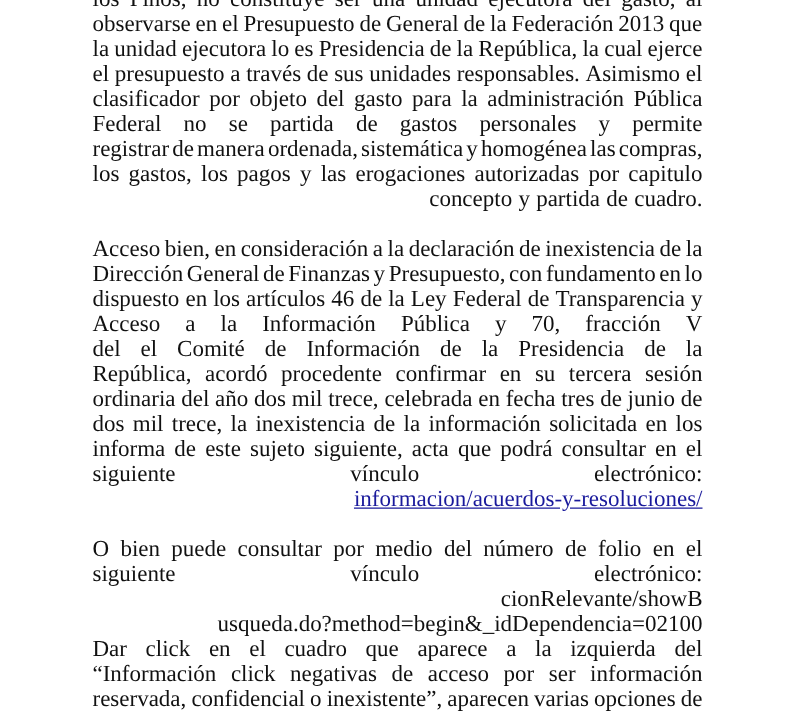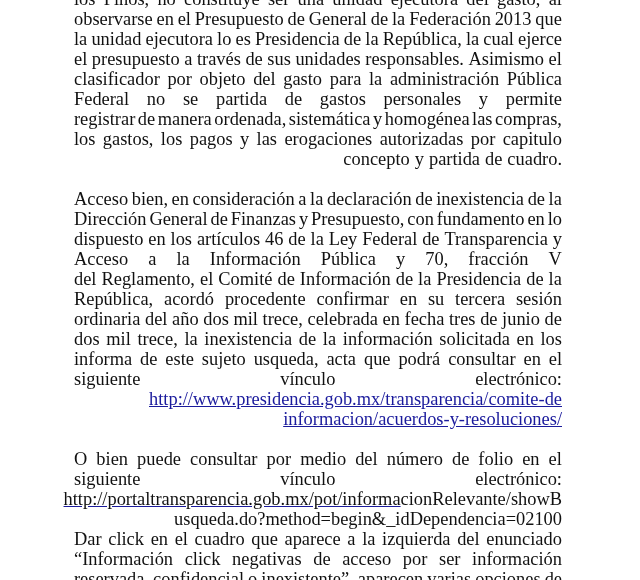--- a/index.html
+++ b/index.html
@@ -179,21 +179,20 @@
         <span class="w">la</span>
         <span class="w">Información</span>
         <span class="w">Pública</span>
         <span class="w">y</span>
         <span class="w">70,</span>
         <span class="w">fracción</span>
         <span class="w">V</span>
       </div>
       <div class="line">
         <span class="w">del</span>
-        <span class="w">Reglamento,</span>
         <span class="w">el</span>
         <span class="w">Comité</span>
         <span class="w">de</span>
         <span class="w">Información</span>
         <span class="w">de</span>
         <span class="w">la</span>
         <span class="w">Presidencia</span>
         <span class="w">de</span>
         <span class="w">la</span>
       </div>
@@ -233,37 +232,34 @@
         <span class="w">información</span>
         <span class="w">solicitada</span>
         <span class="w">en</span>
         <span class="w">los</span>
       </div>
       <div class="line">
         <span class="w">informa</span>
         <span class="w">de</span>
         <span class="w">este</span>
         <span class="w">sujeto</span>
-        <span class="w">usqueda,</span>
+        <span class="w">siguiente,</span>
         <span class="w">acta</span>
         <span class="w">que</span>
         <span class="w">podrá</span>
         <span class="w">consultar</span>
         <span class="w">en</span>
         <span class="w">el</span>
       </div>
       <div class="line">
         <span class="w">siguiente</span>
         <span class="w">vínculo</span>
         <span class="w">electrónico:</span>
       </div>
     </div>
-  <div class="line last">
-    <a class="link-blue">http://www.presidencia.gob.mx/transparencia/comite-de</a>
-  </div>
   <div class="line last">
     <a class="link-blue">informacion/acuerdos-y-resoluciones/</a>
   </div>
   <div class="blank"></div>
   <div id="p3a">
       <div class="line">
         <span class="w">O</span>
         <span class="w">bien</span>
         <span class="w">puede</span>
         <span class="w">consultar</span>
@@ -276,40 +272,38 @@
         <span class="w">en</span>
         <span class="w">el</span>
       </div>
       <div class="line">
         <span class="w">siguiente</span>
         <span class="w">vínculo</span>
         <span class="w">electrónico:</span>
       </div>
     </div>
   <div class="line last">
-    <a class="link-dark">http://portaltransparencia.gob.mx/pot/informa</a>
       <span style="margin-left:0">cionRelevante/showB</span>
   </div>
   <div class="line last">
     <span>usqueda.do?method=begin&amp;_idDependencia=02100</span>
   </div>
   <div id="p3b">
       <div class="line">
         <span class="w">Dar</span>
         <span class="w">click</span>
         <span class="w">en</span>
         <span class="w">el</span>
         <span class="w">cuadro</span>
         <span class="w">que</span>
         <span class="w">aparece</span>
         <span class="w">a</span>
         <span class="w">la</span>
         <span class="w">izquierda</span>
         <span class="w">del</span>
-        <span class="w">enunciado</span>
       </div>
       <div class="line">
         <span class="w">“Información</span>
         <span class="w">click</span>
         <span class="w">negativas</span>
         <span class="w">de</span>
         <span class="w">acceso</span>
         <span class="w">por</span>
         <span class="w">ser</span>
         <span class="w">información</span>

